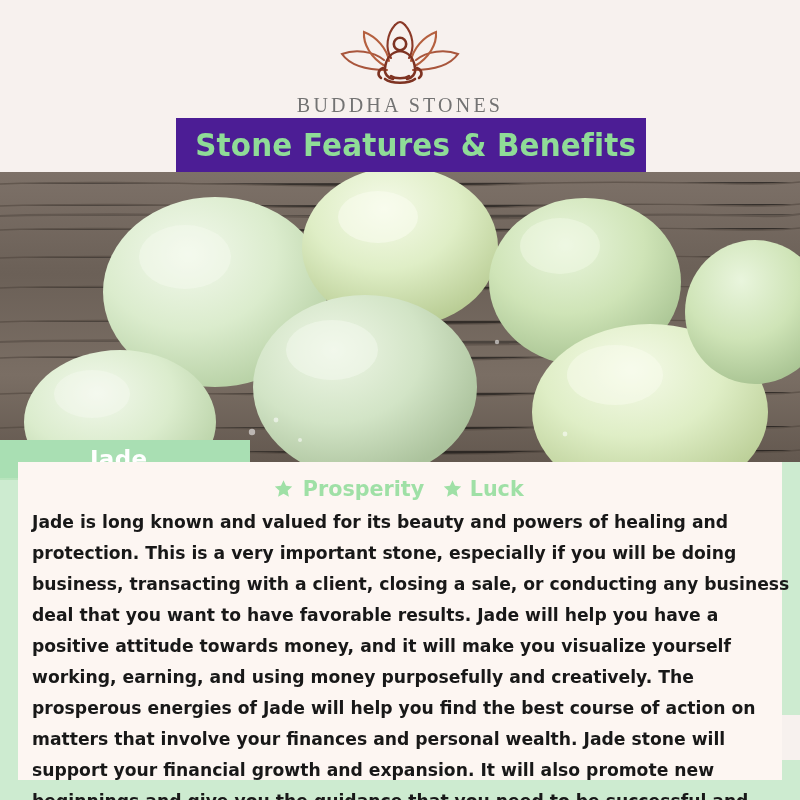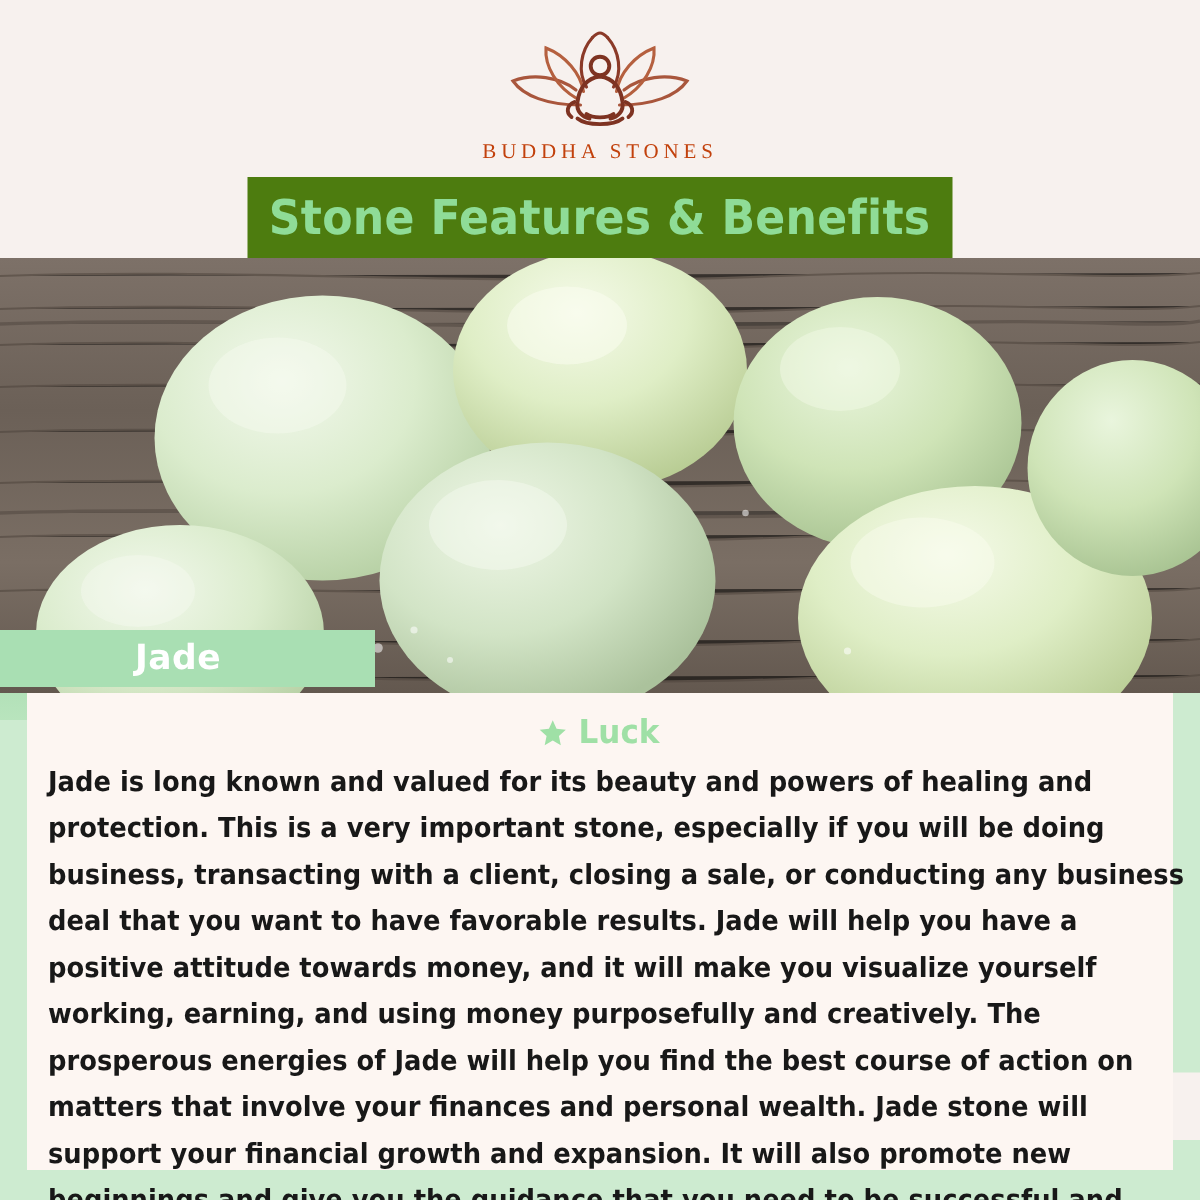--- a/index.html
+++ b/index.html
@@ -39,31 +39,31 @@
     background:#f7f1ee;
   }
   #logo-wrap {
     position:absolute; top:18px; left:0; width:800px;
     display:flex; flex-direction:column; align-items:center;
   }
   #logo-mark { width:150px; height:72px; }
   #logo-text {
     margin-top:4px;
     font-family:"Liberation Serif", serif;
-    font-size:14px;
+    font-size:20px;
     letter-spacing:3.2px;
-    color:#c2410c;
+    color:#737373;
     font-weight:400;
   }
 
   
   #title-band {
-    position:absolute; top:118px; left:165px; width:470px; height:54px;
-    background:#4d7c0f;
-    display:flex; align-items:center; justify-content:center;
+    position:absolute; top:118px; left:176px; width:470px; height:54px;
+    background:#4c1d95;
+    display:flex; align-items:center; justify-content:flex-start;
   }
   #title-text {
     font-family:"DejaVu Sans", sans-serif;
     font-weight:bold;
     font-size:32px;
     color:#8fdc97;
     letter-spacing:0.2px;
     white-space:nowrap;
     transform:scaleX(0.92);
   }
@@ -71,21 +71,21 @@
   
   #photo {
     position:absolute; top:172px; left:0; width:800px; height:290px;
     overflow:hidden;
     background:#6f6258;
   }
   #photo svg { display:block; width:800px; height:290px; }
 
   
   #jade-band {
-    position:absolute; top:420px; left:0px; width:250px; height:38px;
+    position:absolute; top:440px; left:0px; width:250px; height:38px;
     background:#a9dfb3;
     display:flex; align-items:center;
   }
   #jade-label {
     margin-left:90px;
     font-family:"DejaVu Sans", sans-serif;
     font-weight:bold;
     font-size:23px;
     color:#ffffff;
     letter-spacing:0.3px;
@@ -261,20 +261,26 @@
     <div id="jade-label">Jade</div>
   </div>
 
   <div id="content">
 
     <div id="benefits">
       <div class="benefit">
         <svg class="star" viewBox="0 0 24 24">
           <polygon points="12,1.5 15.2,8.6 23,9.5 17.2,14.8 18.8,22.5 12,18.6 5.2,22.5 6.8,14.8 1,9.5 8.8,8.6" fill="#9fe0a6"></polygon>
         </svg>
+        <span class="blabel">Prosperity</span>
+      </div>
+      <div class="benefit">
+        <svg class="star" viewBox="0 0 24 24">
+          <polygon points="12,1.5 15.2,8.6 23,9.5 17.2,14.8 18.8,22.5 12,18.6 5.2,22.5 6.8,14.8 1,9.5 8.8,8.6" fill="#9fe0a6"></polygon>
+        </svg>
         <span class="blabel">Luck</span>
       </div>
     </div>
 
     <p id="body-text">Jade is long known and valued for its beauty and powers of healing and protection. This is a very important stone, especially if you will be doing business, transacting with a client, closing a sale, or conducting any business deal that you want to have favorable results. Jade will help you have a positive attitude towards money, and it will make you visualize yourself working, earning, and using money purposefully and creatively. The prosperous energies of Jade will help you find the best course of action on matters that involve your finances and personal wealth. Jade stone will support your financial growth and expansion. It will also promote new beginnings and give you the guidance that you need to be successful and wealthy!</p>
   </div>
 
 </div>
 
 </body></html>

